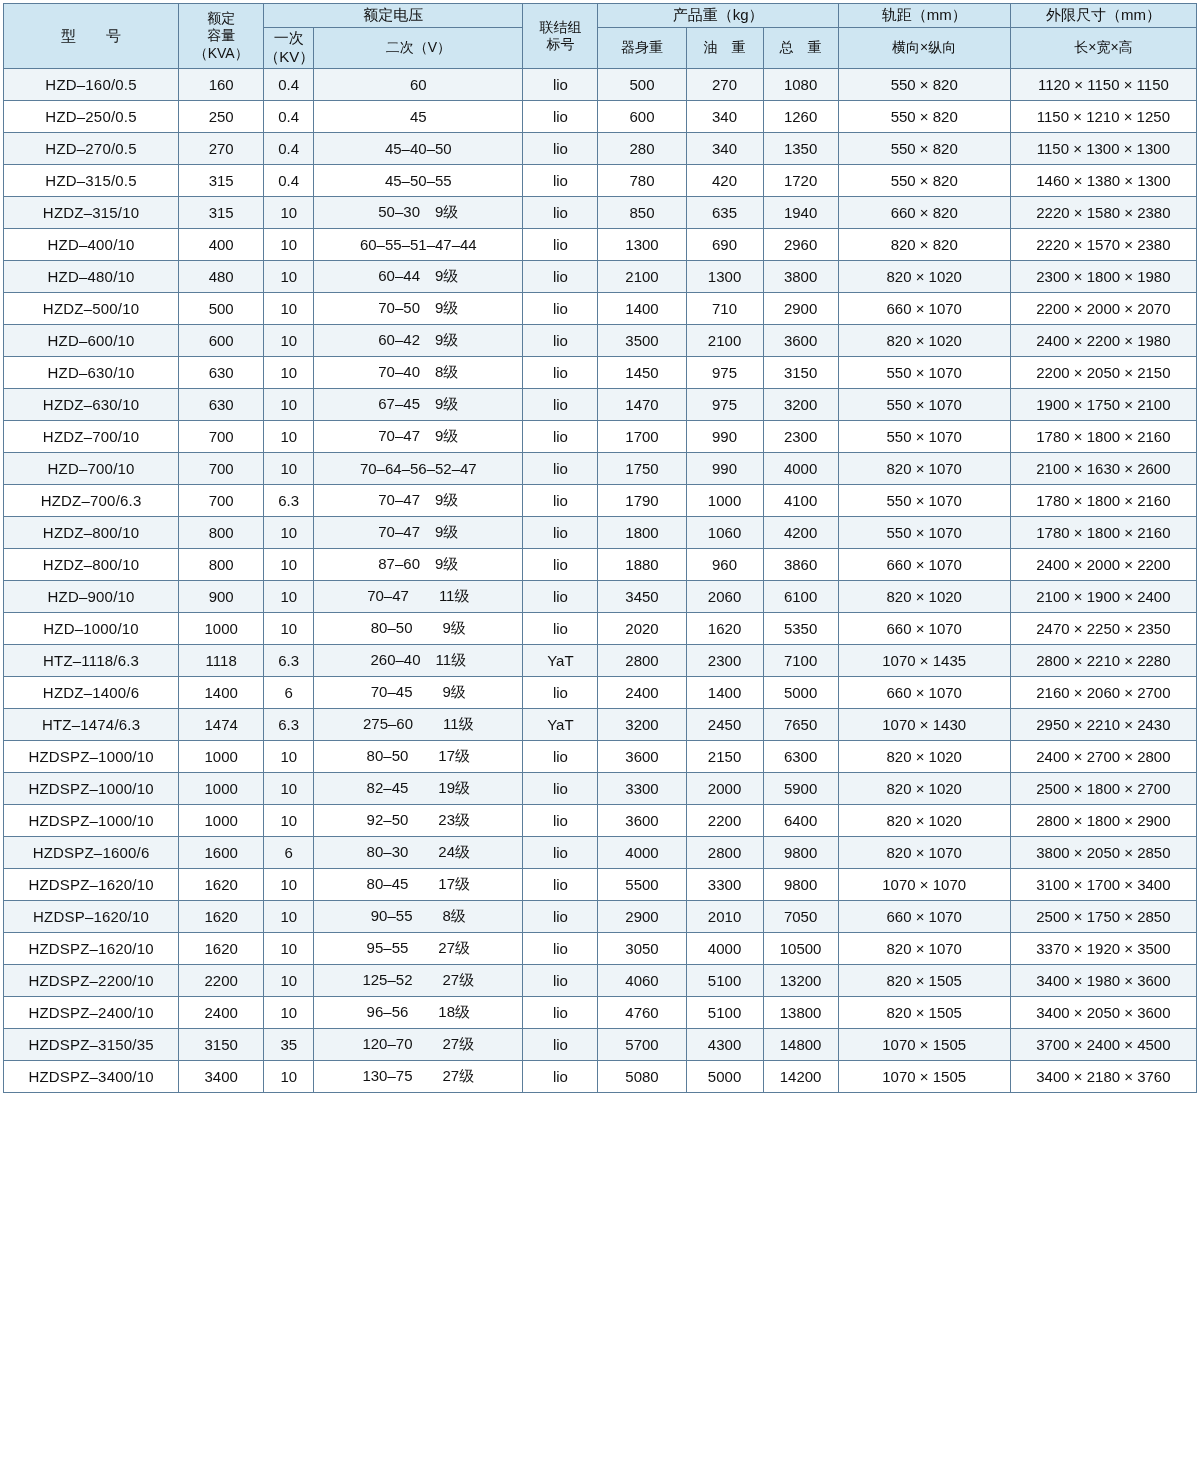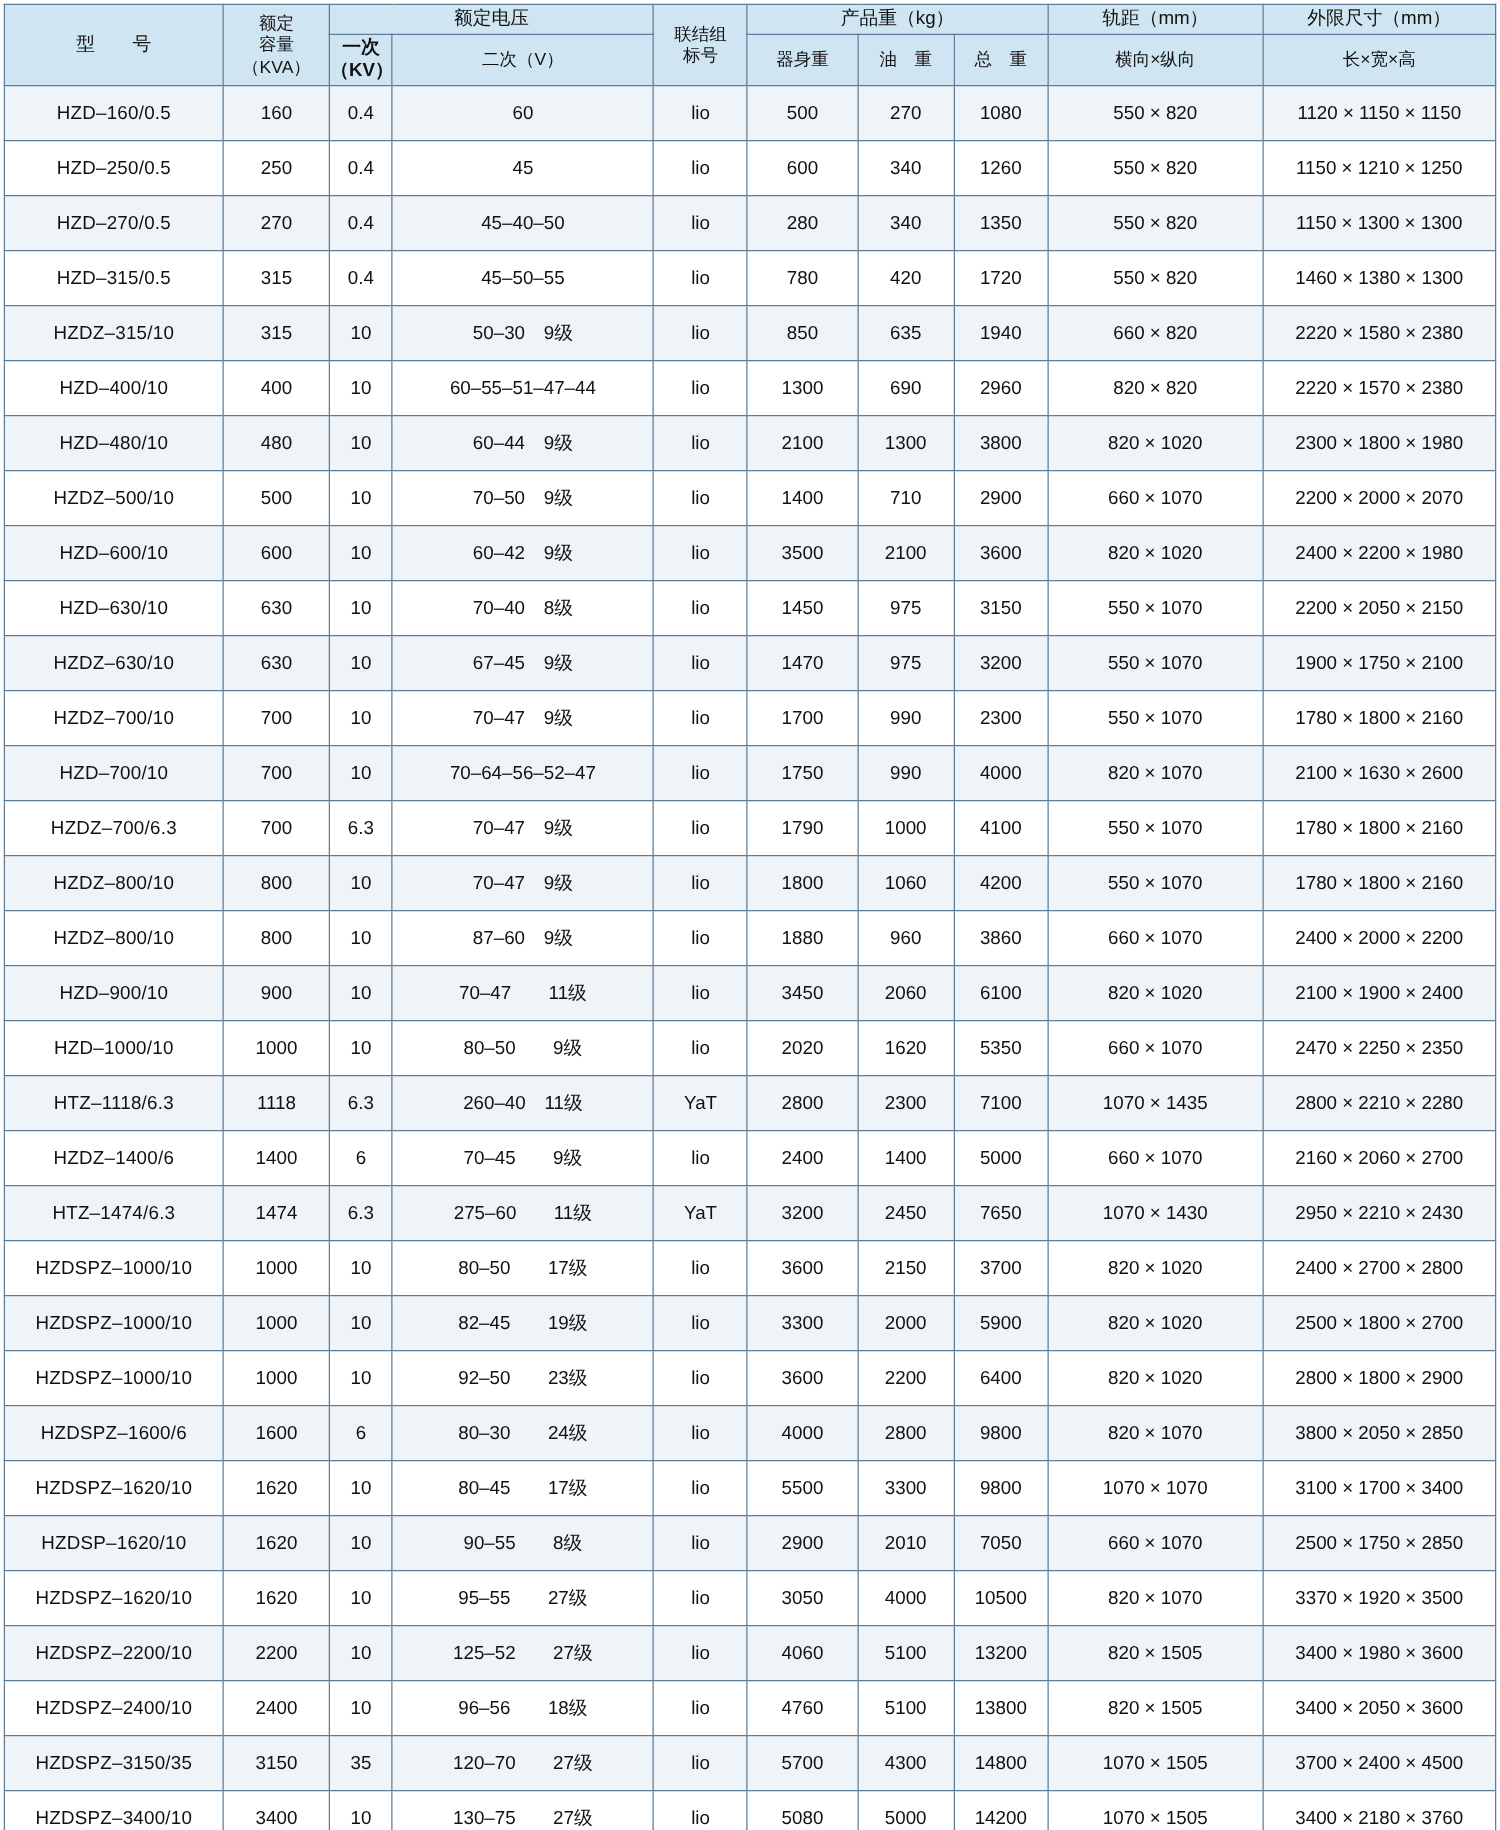--- a/index.html
+++ b/index.html
@@ -35,24 +35,23 @@
     line-height: 1.25;
   }
   thead th.tall {
     height: 64px;
   }
   thead th.small {
     font-size: 14px;
   }
   thead .sub {
     font-size: 13px;
-    font-weight: bold;
   }
   tbody tr {
-    height: 44px;
+    height: 32px;
   }
   tbody tr.odd td {
     background: #eef4f8;
   }
   tbody tr.even td {
     background: #ffffff;
   }
   td.model {
     font-size: 16px;
     letter-spacing: 0.2px;
@@ -369,21 +368,21 @@
         <td>2950 × 2210 × 2430</td>
       </tr>
       <tr class="even">
         <td class="model">HZDSPZ–1000/10</td>
         <td>1000</td>
         <td>10</td>
         <td>80–50　　17级</td>
         <td>lio</td>
         <td>3600</td>
         <td>2150</td>
-        <td>3700</td>
+        <td>6300</td>
         <td>820 × 1020</td>
         <td>2400 × 2700 × 2800</td>
       </tr>
       <tr class="odd">
         <td class="model">HZDSPZ–1000/10</td>
         <td>1000</td>
         <td>10</td>
         <td>82–45　　19级</td>
         <td>lio</td>
         <td>3300</td>

